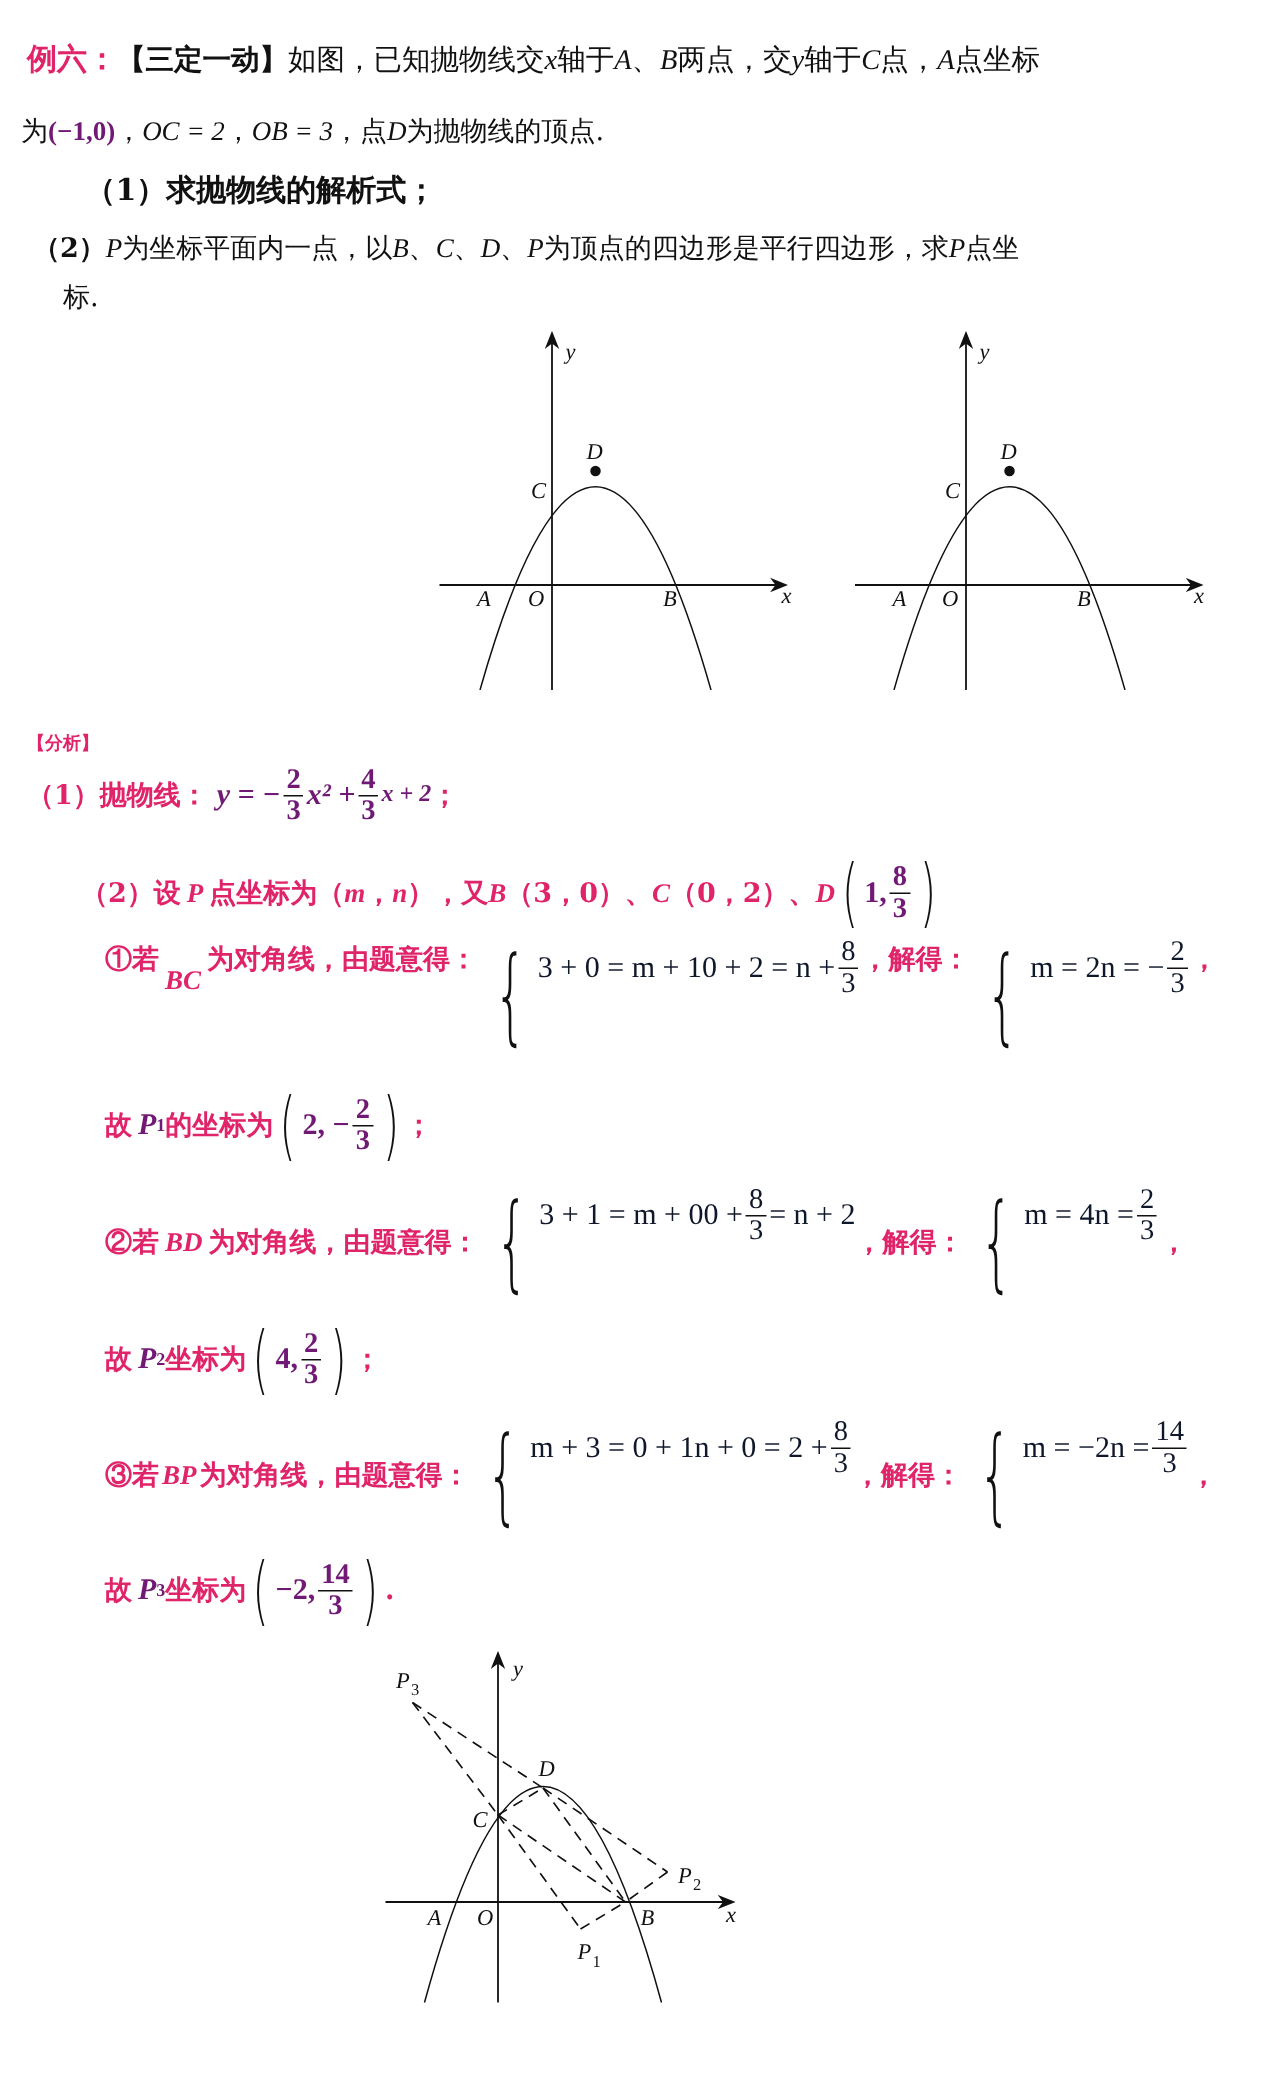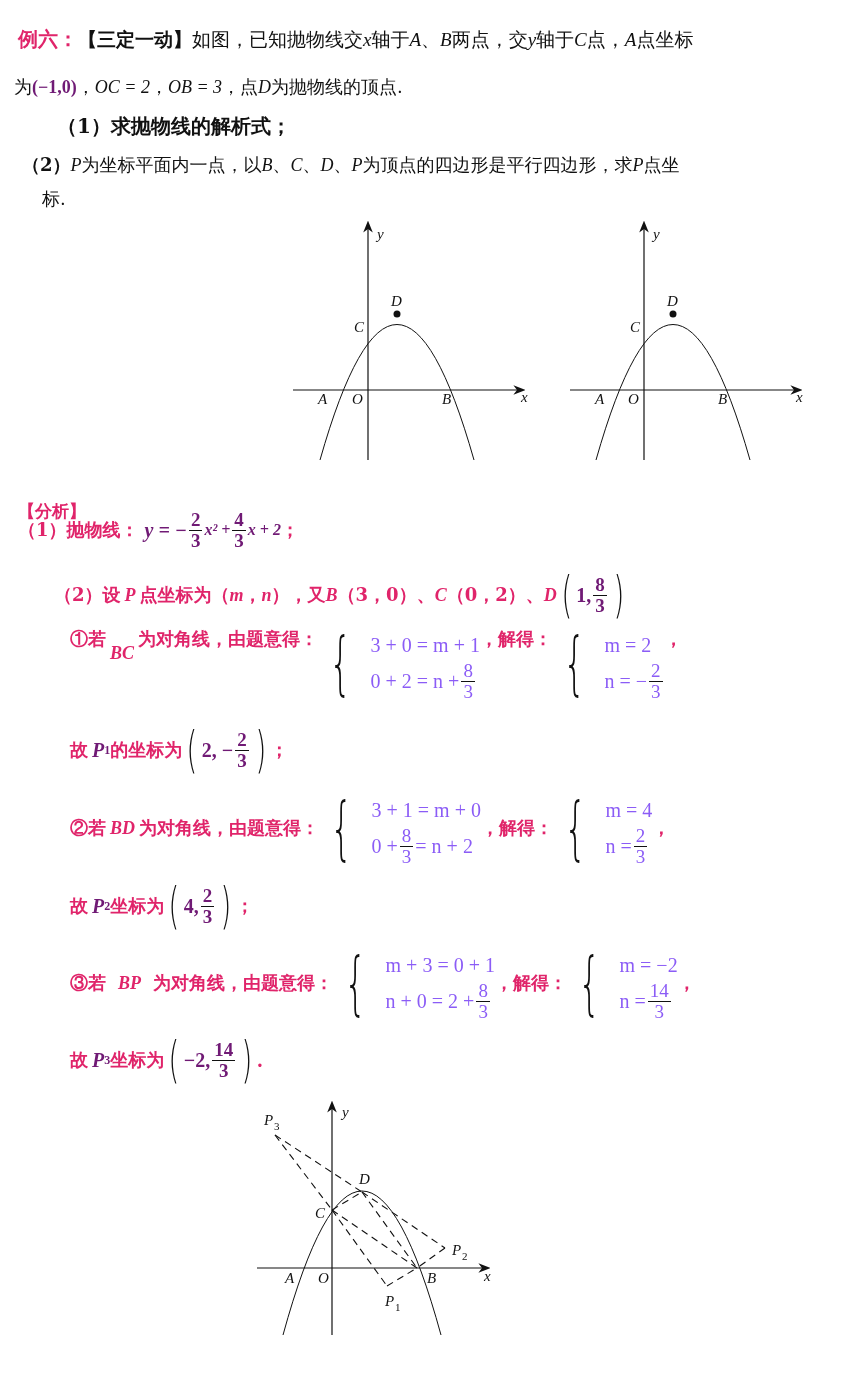--- a/index.html
+++ b/index.html
@@ -10,21 +10,21 @@
   .pink{color:#e0246a;font-weight:bold;}
   .bold{font-weight:bold;}
   .it{font-style:italic;font-family:"Liberation Serif",serif;}
   .math{font-family:"Liberation Serif",serif;font-weight:bold;color:#701a75;}
   .frac{display:inline-block;vertical-align:middle;text-align:center;margin:0 2px;}
   .frac span{display:block;line-height:20px;font-size:19px;}
   .frac .num{border-bottom:1px solid #111;padding:0 2px;}
   .paren{display:inline-block;vertical-align:middle;font-size:50px;line-height:50px;transform:scaleX(0.55);font-weight:200;color:#111;font-family:"DejaVu Sans",sans-serif;}
   .brace-sys{display:inline-flex;align-items:center;vertical-align:middle;}
   .brace{font-size:70px;line-height:70px;font-weight:100;transform:scaleX(0.5);color:#111;font-family:"DejaVu Sans",sans-serif;margin-right:-4px;}
-  .rows{display:flex;flex-direction:column;justify-content:space-between;height:72px;font-family:"Liberation Serif",serif;font-size:20px;color:#8b5cf6;font-weight:normal;margin-left:12px;}
+  .rows{display:flex;flex-direction:row;justify-content:space-between;height:72px;font-family:"Liberation Serif",serif;font-size:20px;color:#0f172a;font-weight:normal;}
   .rows div{display:flex;align-items:center;height:36px;}
   svg text{font-family:"Liberation Serif",serif;font-style:italic;font-size:15px;fill:#111;}
 </style>
 </head>
 <body>
 
 <div class="abs line" style="left:18px;top:26px;font-size:19px;">
   <span class="pink" style="font-weight:bold;font-size:20px;">例六：</span><span class="bold">【三定一动】</span><span>如图，已知抛物线交</span><span class="it">x</span><span>轴于</span><span class="it">A</span><span>、</span><span class="it">B</span><span>两点，交</span><span class="it">y</span><span>轴于</span><span class="it">C</span><span>点，</span><span class="it">A</span><span>点坐标</span>
 </div>
 
@@ -65,30 +65,30 @@
   <circle cx="108" cy="99" r="3.5" fill="#111"></circle>
   <text x="88" y="24">y</text>
   <text x="231" y="187">x</text>
   <text x="30" y="189">A</text>
   <text x="63" y="189">O</text>
   <text x="153" y="189">B</text>
   <text x="65" y="117">C</text>
   <text x="102" y="91">D</text>
 </svg>
 
-<div class="abs line pink" style="left:18px;top:498px;font-size:17px;">【分析】</div>
+<div class="abs line pink" style="left:18px;top:482px;font-size:12px;">【分析】</div>
 
 <div class="abs pink" style="left:18px;top:505px;font-size:18px;display:flex;align-items:center;height:50px;">
   <span>（1）抛物线：</span>
   <span class="math it" style="font-size:20px;margin-left:6px;">y = −</span>
   <span class="frac math">
       <span class="num">2</span>
       <span>3</span>
     </span>
-  <span class="math it" style="font-size:16px;">x² +</span>
+  <span class="math it" style="font-size:20px;">x² +</span>
   <span class="frac math">
       <span class="num">4</span>
       <span>3</span>
     </span>
   <span class="math it" style="font-size:16px;">x + 2</span>
   <span>；</span>
 </div>
 
 <div class="abs pink" style="left:18px;top:567px;font-size:18px;display:flex;align-items:center;height:56px;margin-left:36px;">
   <span>（2）设</span>
@@ -205,21 +205,21 @@
     <span class="frac math">
       <span class="num">2</span>
       <span>3</span>
     </span>
     <span class="paren">)</span>
   <span>；</span>
 </div>
 
 <div class="abs pink" style="left:70px;top:938px;font-size:18px;display:flex;align-items:center;height:90px;">
   <span>③若</span>
-  <span class="it" style="margin:0 12px;">BP</span>
+  <span class="it" style="margin:0 2px;">BP</span>
   <span>为对角线，由题意得：</span>
   <span class="brace-sys">
       <span class="brace">{</span>
       <span class="rows">
         <div>m + 3 = 0 + 1</div>
         <div>
           <span>n + 0 = 2 +</span>
           <span class="frac">
             <span class="num">8</span>
             <span>3</span>

